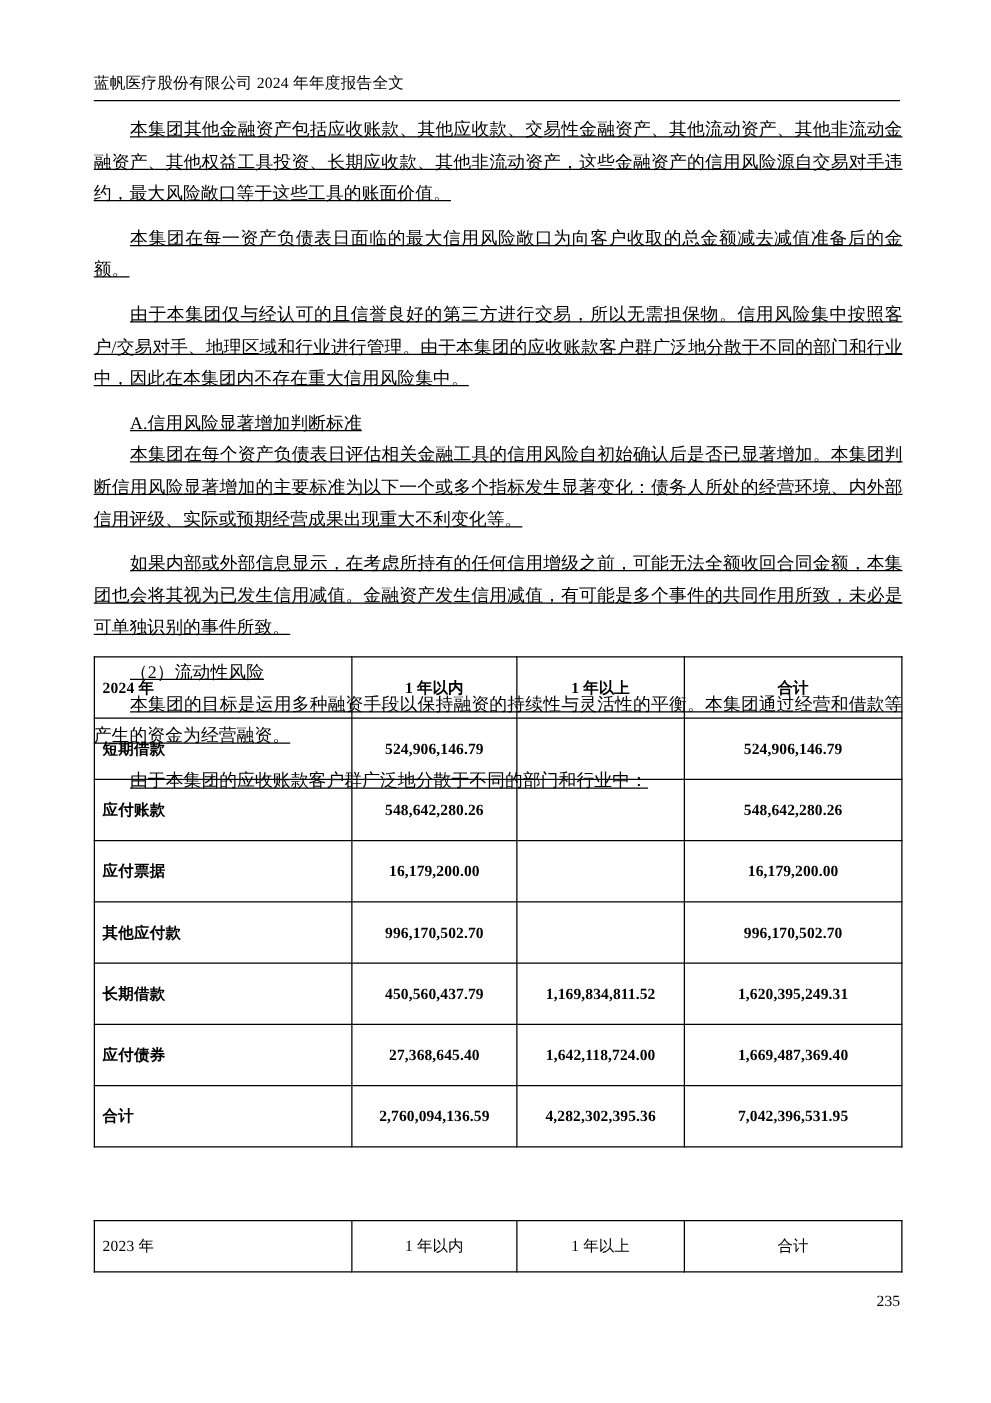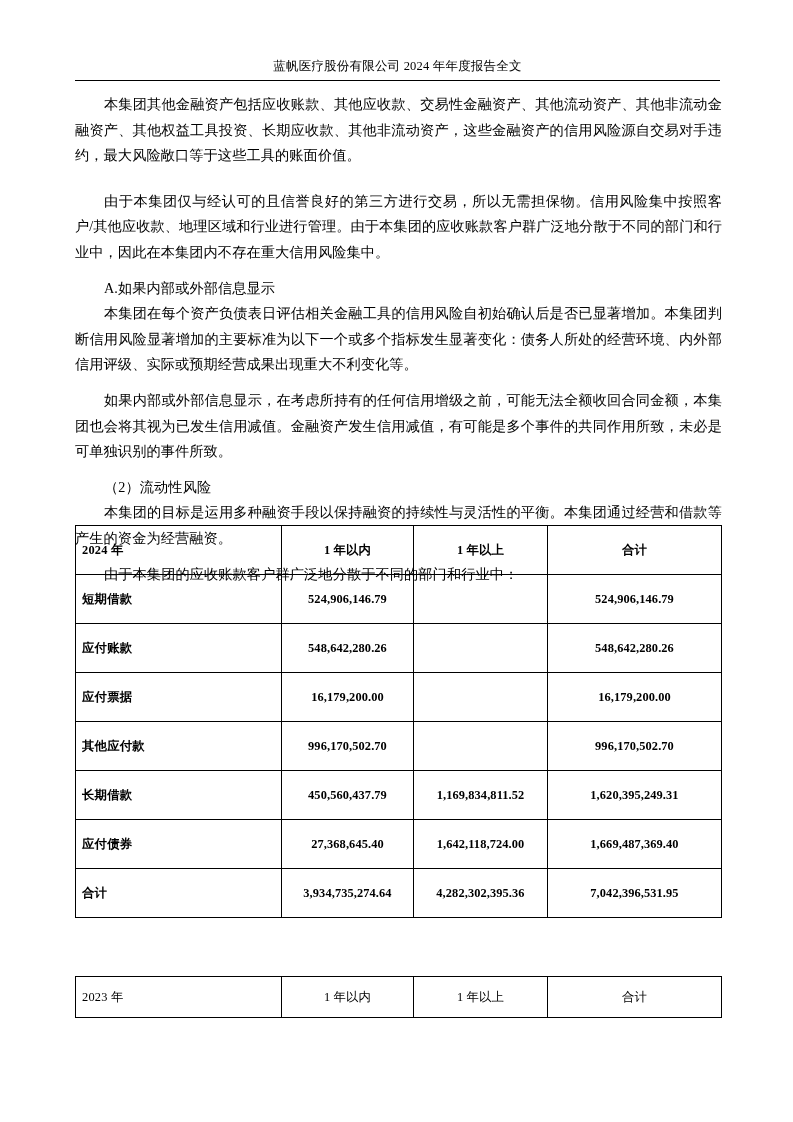--- a/index.html
+++ b/index.html
@@ -23,41 +23,42 @@
     height: 1122px;
     box-sizing: border-box;
   }
 
   
   .page-header {
     position: absolute;
     left: 75px;
     top: 57px;
     width: 645px;
-    text-align: center;
+    text-align: left;
     font-size: 12.5px;
     line-height: 18px;
     letter-spacing: 0.2px;
     white-space: nowrap;
   }
   .header-rule {
     position: absolute;
     left: 75px;
     top: 80px;
     width: 645px;
     height: 0;
     border-top: 1.4px solid #000;
   }
 
   
   .content {
     position: absolute;
     left: 75px;
     top: 92px;
     width: 647px;
+    text-decoration: underline;
   }
   p.para {
     margin: 0 0 0 0;
     font-size: 14.2px;
     line-height: 25.6px;
     text-align: justify;
     text-justify: inter-ideograph;
     text-indent: 29px;
     letter-spacing: 0.1px;
   }
@@ -119,24 +120,25 @@
 <body>
 
 <div class="page">
 
   <div class="page-header">蓝帆医疗股份有限公司 2024 年年度报告全文</div>
   <div class="header-rule"></div>
 
   <div class="content">
     <p class="para">本集团其他金融资产包括应收账款、其他应收款、交易性金融资产、其他流动资产、其他非流动金融资产、其他权益工具投资、长期应收款、其他非流动资产，这些金融资产的信用风险源自交易对手违约，最大风险敞口等于这些工具的账面价值。</p>
     <div class="gap-s"></div>
-    <div class="gap-s"></div>
-    <p class="para">由于本集团仅与经认可的且信誉良好的第三方进行交易，所以无需担保物。信用风险集中按照客户/其他应收款、地理区域和行业进行管理。由于本集团的应收账款客户群广泛地分散于不同的部门和行业中，因此在本集团内不存在重大信用风险集中。</p>
-    <div class="gap-s"></div>
-    <p class="heading">A.如果内部或外部信息显示</p>
+    <p class="para">本集团在每一资产负债表日面临的最大信用风险敞口为向客户收取的总金额减去减值准备后的金额。</p>
+    <div class="gap-s"></div>
+    <p class="para">由于本集团仅与经认可的且信誉良好的第三方进行交易，所以无需担保物。信用风险集中按照客户/交易对手、地理区域和行业进行管理。由于本集团的应收账款客户群广泛地分散于不同的部门和行业中，因此在本集团内不存在重大信用风险集中。</p>
+    <div class="gap-s"></div>
+    <p class="heading">A.信用风险显著增加判断标准</p>
     <p class="para">本集团在每个资产负债表日评估相关金融工具的信用风险自初始确认后是否已显著增加。本集团判断信用风险显著增加的主要标准为以下一个或多个指标发生显著变化：债务人所处的经营环境、内外部信用评级、实际或预期经营成果出现重大不利变化等。</p>
     <div class="gap-s"></div>
     <p class="para">如果内部或外部信息显示，在考虑所持有的任何信用增级之前，可能无法全额收回合同金额，本集团也会将其视为已发生信用减值。金融资产发生信用减值，有可能是多个事件的共同作用所致，未必是可单独识别的事件所致。</p>
     <div class="gap-s"></div>
     <p class="heading">（2）流动性风险</p>
     <p class="para">本集团的目标是运用多种融资手段以保持融资的持续性与灵活性的平衡。本集团通过经营和借款等产生的资金为经营融资。</p>
     <div class="gap-s"></div>
     <p class="para">由于本集团的应收账款客户群广泛地分散于不同的部门和行业中：</p>
   </div>
 
@@ -185,21 +187,21 @@
         <td class="num">1,620,395,249.31</td>
       </tr>
       <tr>
         <td class="label">应付债券</td>
         <td class="num">27,368,645.40</td>
         <td class="num">1,642,118,724.00</td>
         <td class="num">1,669,487,369.40</td>
       </tr>
       <tr>
         <td class="label">合计</td>
-        <td class="num">3,934,735,274.64</td>
+        <td class="num">2,760,094,136.59</td>
         <td class="num">4,282,302,395.36</td>
         <td class="num">7,042,396,531.95</td>
       </tr>
     </tbody>
   </table>
 
   <table class="fin-table" id="table-2023">
     <colgroup>
       <col class="c0">
         <col class="c1">
@@ -209,14 +211,15 @@
     <tbody>
       <tr>
         <td class="label">2023 年</td>
         <td class="num">1 年以内</td>
         <td class="num">1 年以上</td>
         <td class="num">合计</td>
       </tr>
     </tbody>
   </table>
 
+  <div class="page-number">235</div>
 
 </div>
 
 </body></html>

